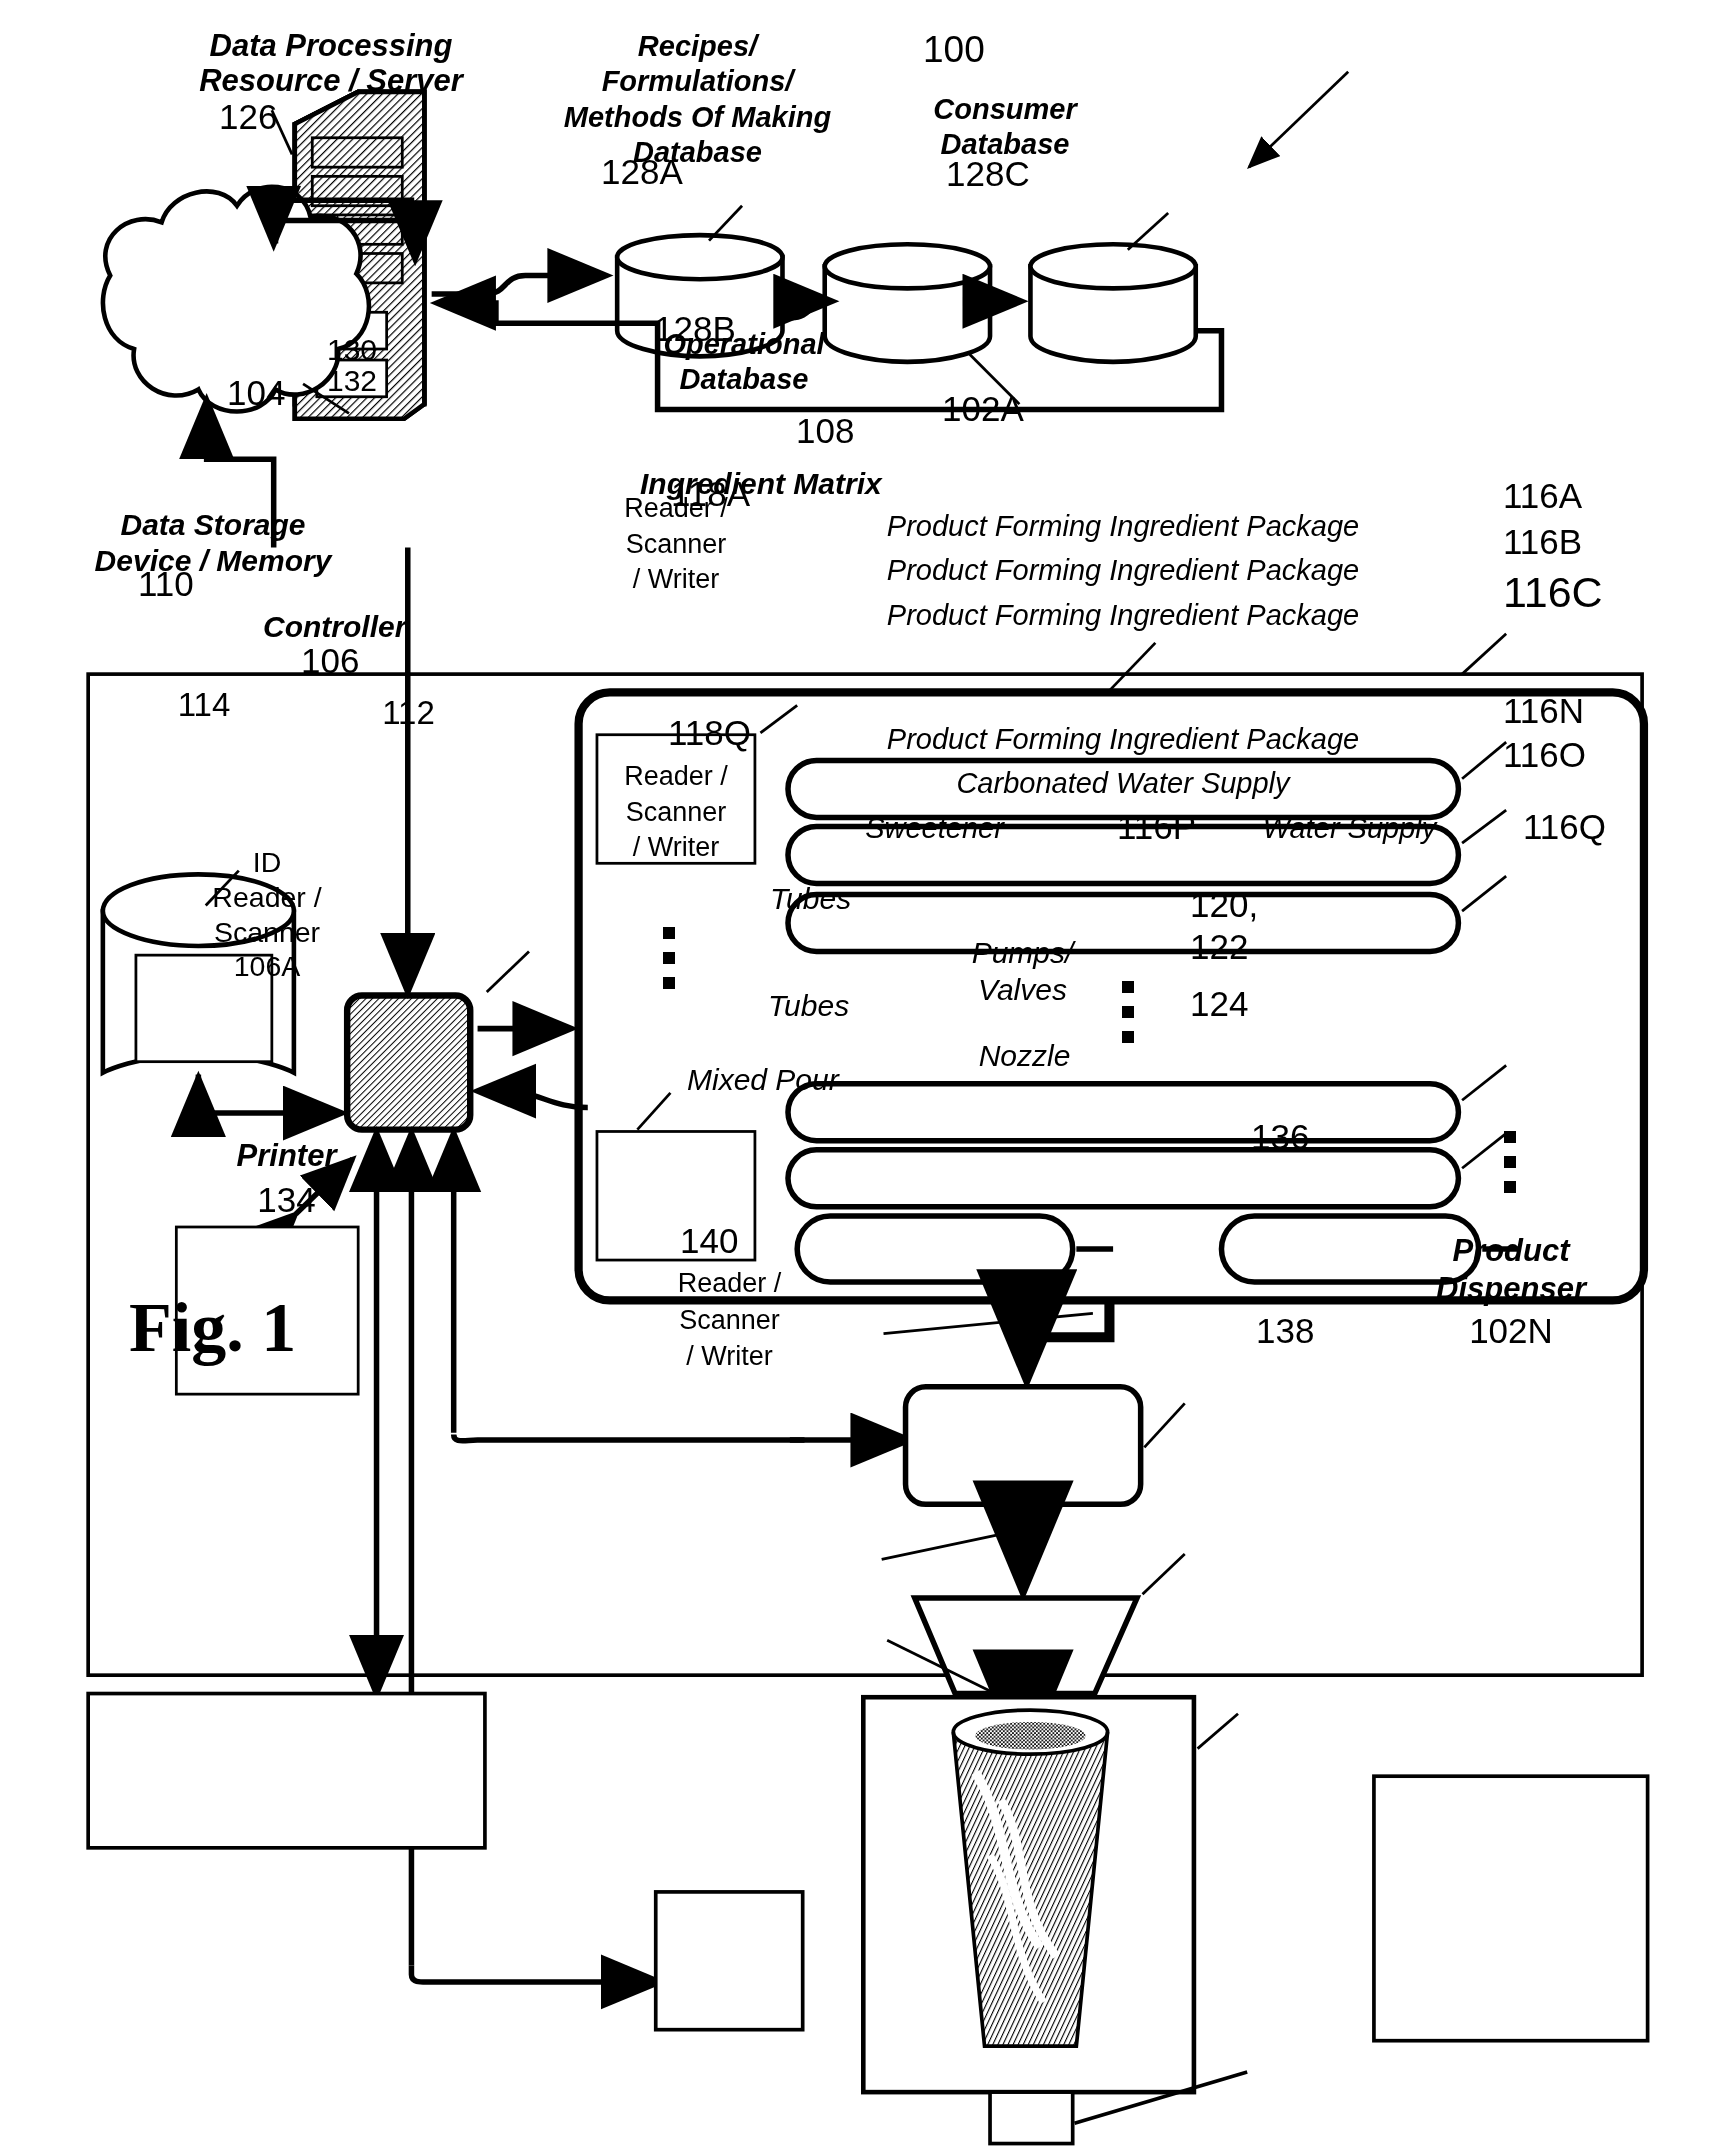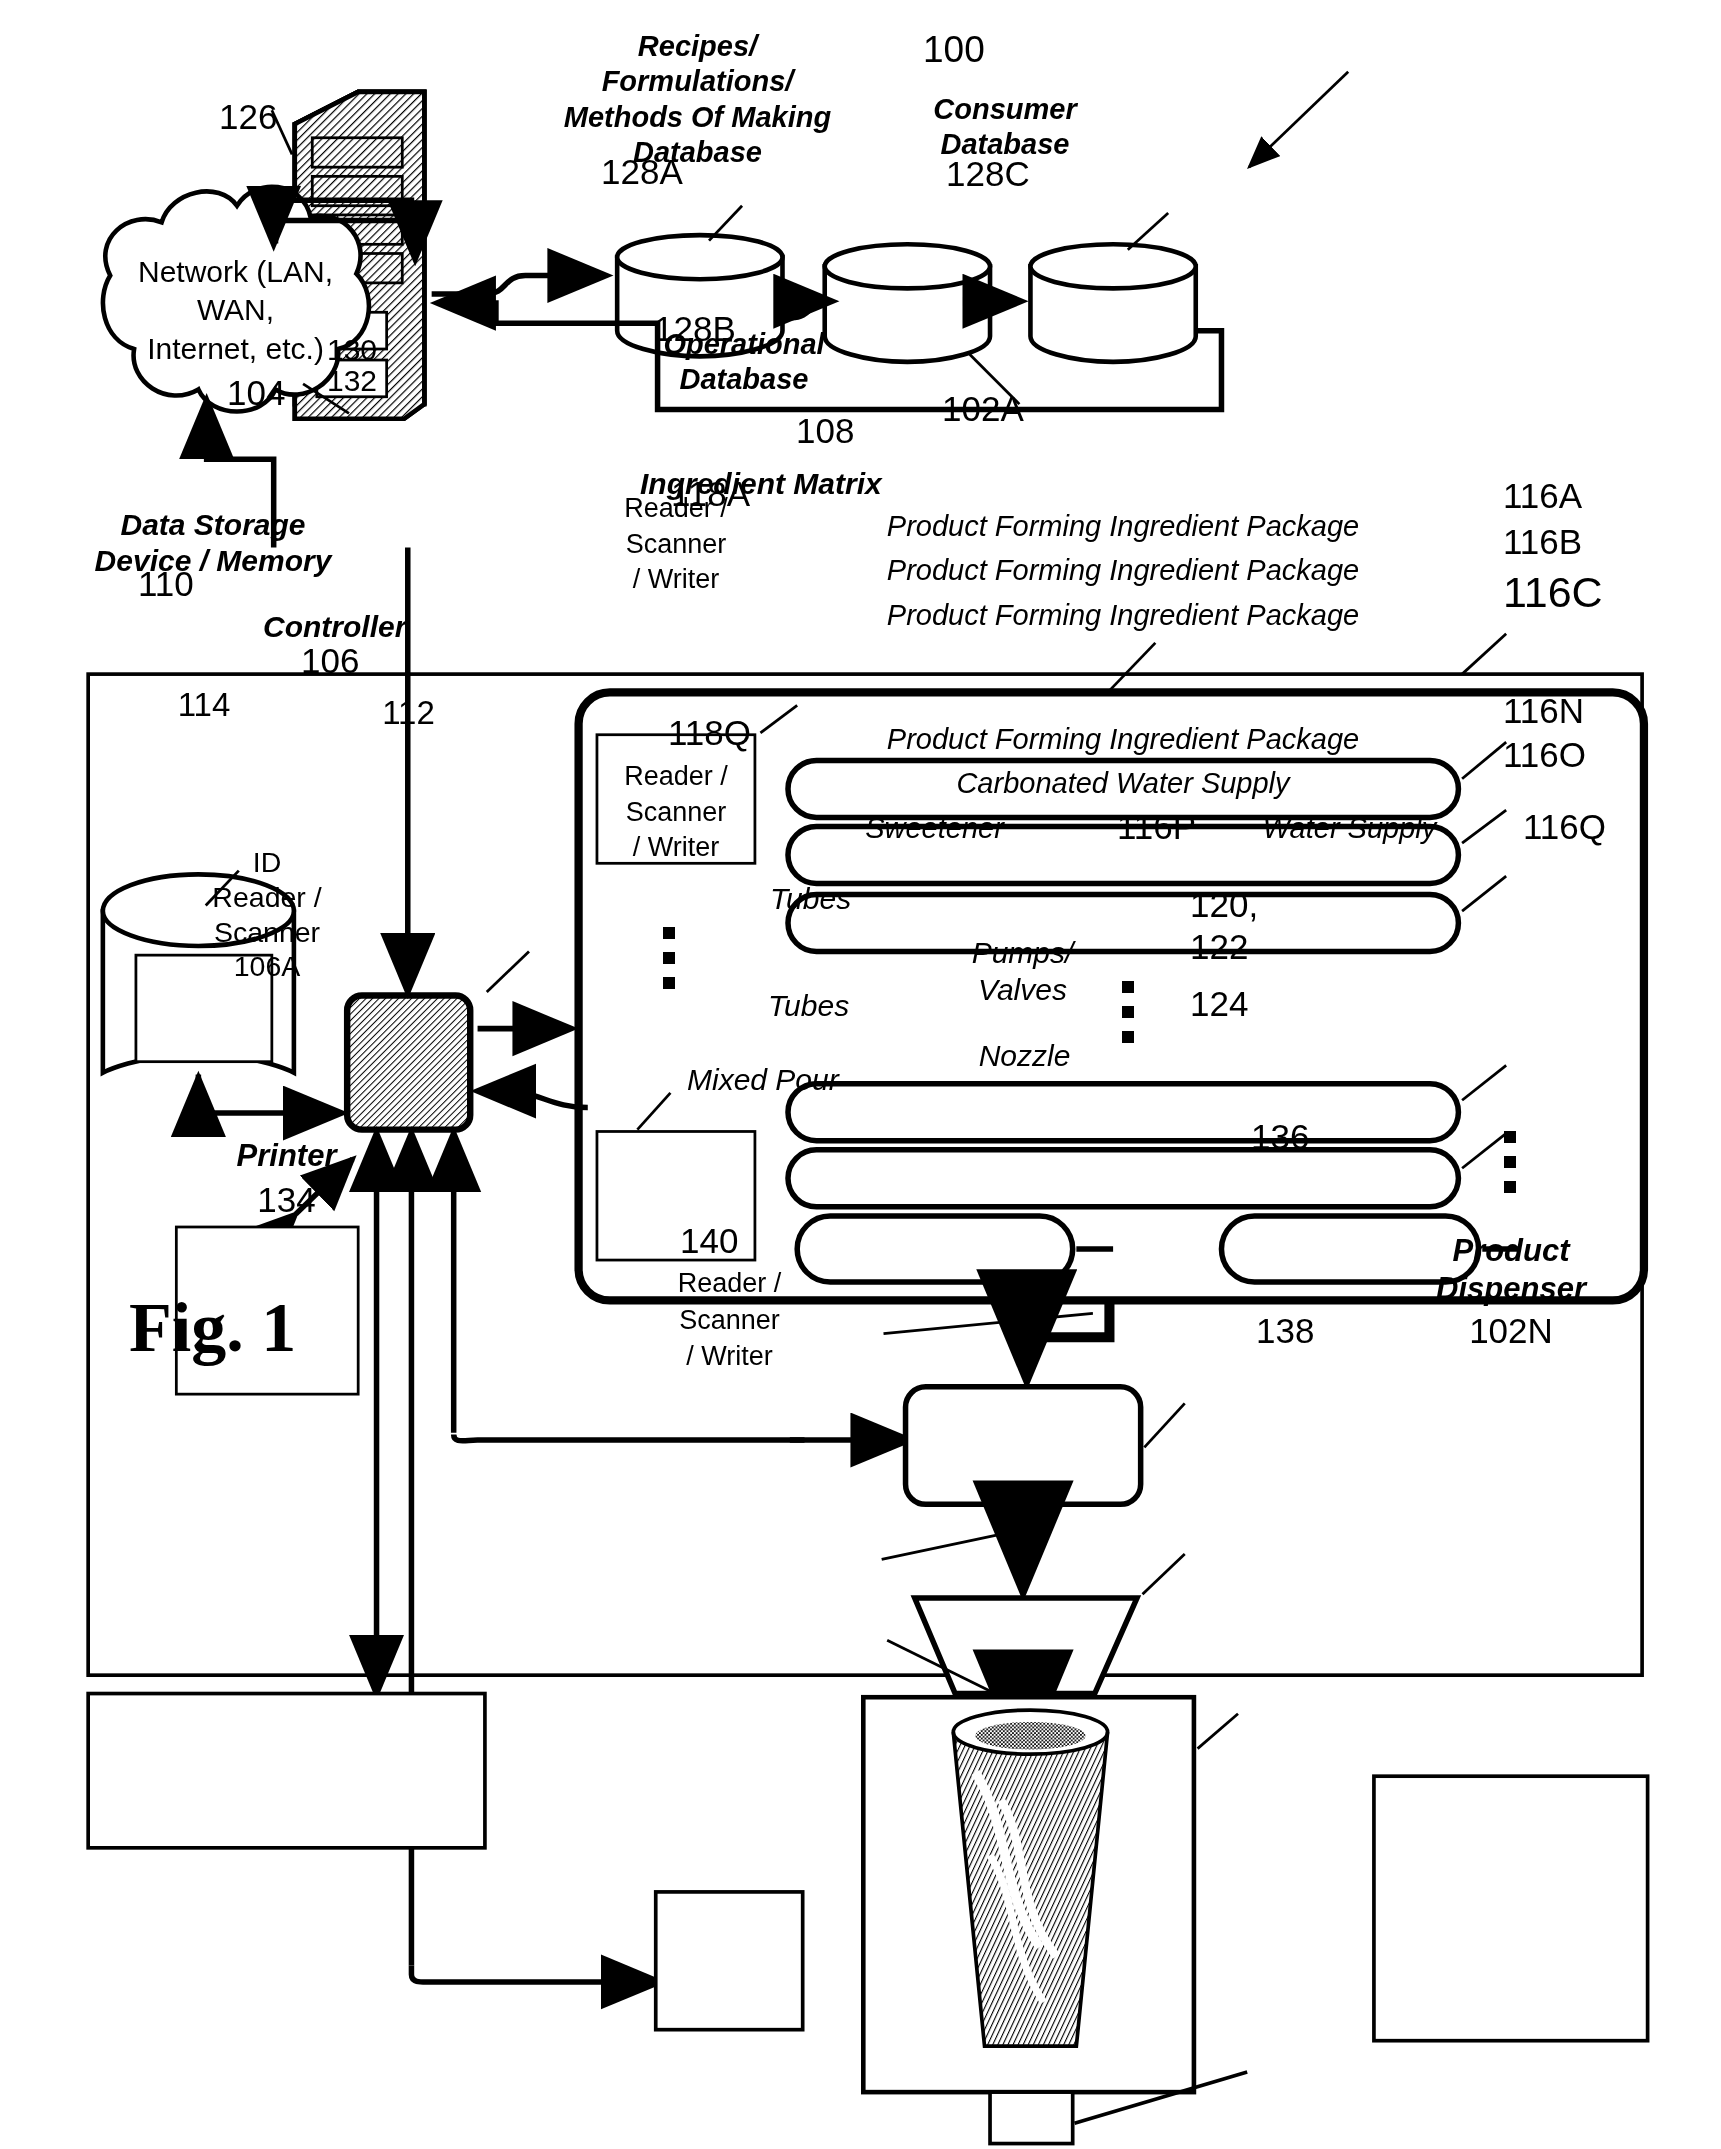--- a/index.html
+++ b/index.html
@@ -207,25 +207,25 @@
   </g>
   <rect x="1078" y="2278" width="90" height="56" fill="#fff" stroke="#000" stroke-width="4"></rect>
   <line x1="1170" y1="2312" x2="1358" y2="2256" stroke="#000" stroke-width="4"></line>
   <rect x="714" y="2060" width="160" height="150" fill="#fff" stroke="#000" stroke-width="4"></rect>
 
   <rect x="1496" y="1934" width="298" height="288" fill="#fff" stroke="#000" stroke-width="4"></rect>
 
   <line x1="1468" y1="78" x2="1360" y2="182" stroke="#000" stroke-width="3" marker-end="url(#ahthin)"></line>
 </svg>
 
+<div class="lbl it ctr" style="left:138px;top:29px;width:386px;font-size:31px;"><span>Data Processing</span><br><span>Resource / Server</span></div>
 <div class="lbl plain" style="left:219px;top:97px;font-size:35px;">126</div>
 <div class="lbl plain ctr" style="left:317px;top:316px;width:70px;font-size:30px;margin-top:17px;">130</div>
 <div class="lbl plain ctr" style="left:317px;top:364px;width:70px;font-size:30px;">132</div>
 
-<div class="lbl plain ctr" style="left:81px;top:253px;width:309px;font-size:30px;line-height:1.28;"><span>Network (LAN,</span><br><span>WAN,</span><br><span>Internet, etc.)</span></div>
 <div class="lbl plain" style="left:227px;top:373px;font-size:35px;">104</div>
 
 <div class="lbl it ctr" style="left:514px;top:29px;width:367px;font-size:29px;line-height:1.22;"><span>Recipes/</span><br><span>Formulations/</span><br><span>Methods Of Making</span><br><span>Database</span></div>
 <div class="lbl plain" style="left:601px;top:152px;font-size:35px;">128A</div>
 
 <div class="lbl it ctr" style="left:588px;top:327px;width:312px;font-size:29px;line-height:1.22;"><span>Operational</span><br><span>Database</span></div>
 <div class="lbl plain" style="left:654px;top:309px;font-size:35px;">128B</div>
 
 <div class="lbl it ctr" style="left:872px;top:92px;width:266px;font-size:29px;line-height:1.22;"><span>Consumer</span><br><span>Database</span></div>
 <div class="lbl plain" style="left:946px;top:154px;font-size:35px;">128C</div>

